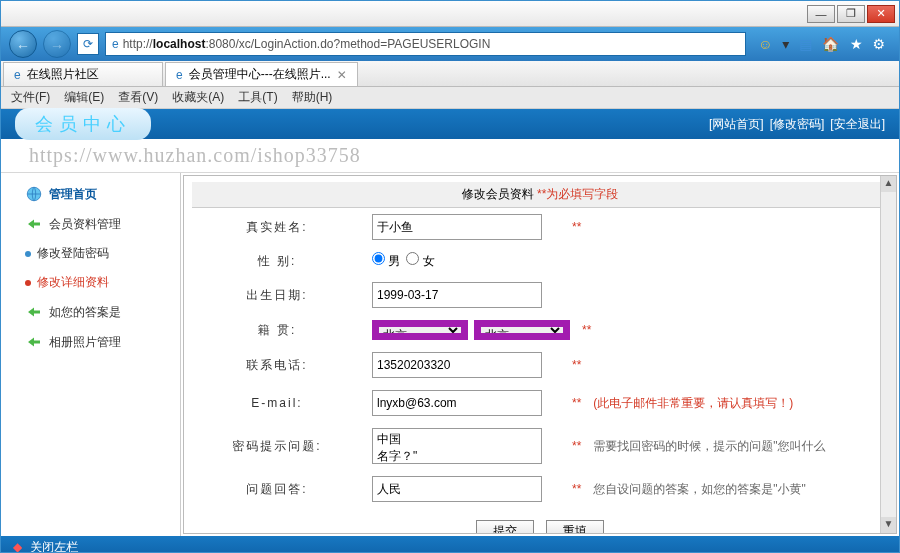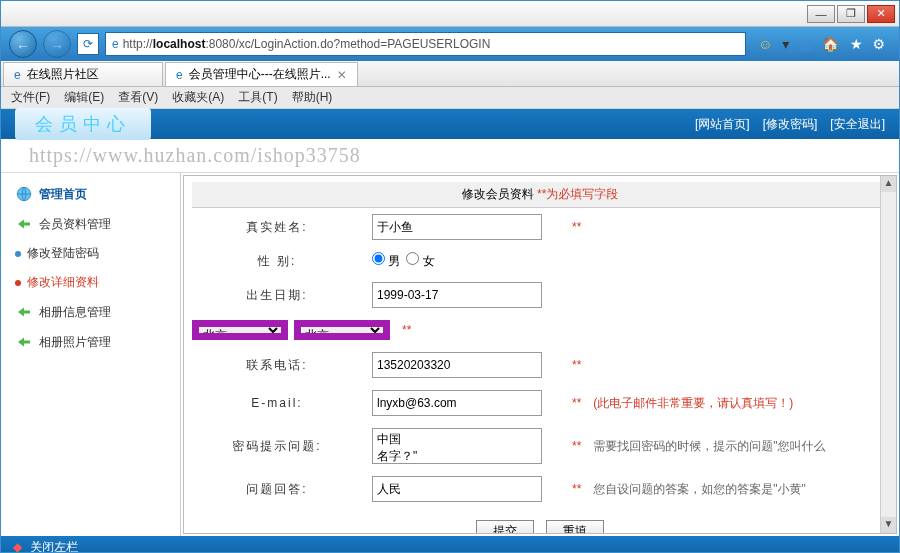--- a/index.html
+++ b/index.html
@@ -15,26 +15,26 @@
 .urlbar .host{font-weight:bold;color:#111}
 .righticons{display:flex;gap:10px;align-items:center;color:#fff;padding:0 6px}
 .righticons span{font-size:14px}
 .tabs{height:26px;background:linear-gradient(#f7f7f7,#e4e4e4);display:flex;align-items:flex-end;border-bottom:1px solid #bbb}
 .tab{height:24px;border:1px solid #bbb;border-bottom:none;background:linear-gradient(#fefefe,#ececec);padding:0 10px;display:flex;align-items:center;gap:6px;margin-left:2px;min-width:160px}
 .tab.active{background:#fff}
 .tab .ieic{color:#2a7abf}
 .tab .closex{color:#888;margin-left:auto}
 .menubar{height:22px;background:#eaeaea;border-bottom:1px solid #cfcfcf;display:flex;align-items:center;gap:14px;padding:0 10px;color:#333}
 .pageheader{height:30px;background:linear-gradient(#1878c2,#0e62a8);display:flex;align-items:center;justify-content:space-between;padding:0 14px}
-.logo{color:#49d0ff;font-size:18px;font-family:"KaiTi",serif;letter-spacing:6px;background:linear-gradient(#e8f6ff,#bde1f5);padding:4px 20px;border-radius:4px}
-.headerlinks{color:#fff;display:flex;gap:13px}
+.logo{color:#49d0ff;font-size:18px;font-family:"KaiTi",serif;letter-spacing:6px;background:linear-gradient(#e8f6ff,#bde1f5);padding:4px 20px;border-radius:14px}
+.headerlinks{color:#fff;display:flex;gap:6px}
 .headerlinks span{cursor:pointer}
 .watermark{height:34px;color:#bcbcbc;font-size:20px;font-family:"Times New Roman",serif;display:flex;align-items:center;padding-left:28px;letter-spacing:1px;border-bottom:1px solid #d8d8d8}
 .content{display:flex;height:363px}
-.sidebar{width:180px;border-right:1px solid #ccc;padding:6px 6px}
+.sidebar{width:180px;border-right:1px solid #ccc;padding:6px 16px}
 .sideitem{display:flex;align-items:center;gap:6px;padding:6px 8px;cursor:pointer;color:#333}
 .sideitem.head{color:#0b5aa0;font-weight:bold}
 .sideitem.active{color:#d43a26}
 .sideitem .bullet{width:6px;height:6px;background:#d43a26;border-radius:50%}
 .sideitem .bullet.blue{background:#3a8ecc}
 .sideitem svg{width:18px;height:18px}
 .main{flex:1;padding:6px 8px;overflow:auto;border:1px solid #bbb;margin:2px;position:relative}
 .formtitle{text-align:center;background:#f0f0f0;border-bottom:1px solid #ccc;padding:4px 0}
 .formtitle .req{color:#d43a26}
 .row{display:flex;align-items:center;padding:6px 0}
@@ -134,21 +134,21 @@
       <span>修改登陆密码</span>
     </div>
     <div class="sideitem active">
       <span class="bullet"></span>
       <span>修改详细资料</span>
     </div>
     <div class="sideitem">
       <svg viewBox="0 0 24 24">
           <path d="M4 12l8-6v4h8v4h-8v4z" fill="#4cb848"></path>
         </svg>
-      <span>相册信息管理</span>
+      <span>如您的答案是</span>
     </div>
     <div class="sideitem">
       <svg viewBox="0 0 24 24">
           <path d="M4 12l8-6v4h8v4h-8v4z" fill="#4cb848"></path>
         </svg>
       <span>相册照片管理</span>
     </div>
   </div>
 
   <div class="main">
@@ -174,20 +174,21 @@
     </div>
 
     <div class="row">
       <div class="lab">出生日期:</div>
       <div class="field">
           <input type="text" value="1999-03-17" style="">
         </div>
     </div>
 
     <div class="row">
+      <div class="lab">籍 贯:</div>
       <div class="field">
         <select><option>北京</option></select>
         <select><option>北京</option></select>
         <span class="star" style="margin-left:6px">**</span>
       </div>
     </div>
 
     <div class="row">
       <div class="lab">联系电话:</div>
       <div class="field">

